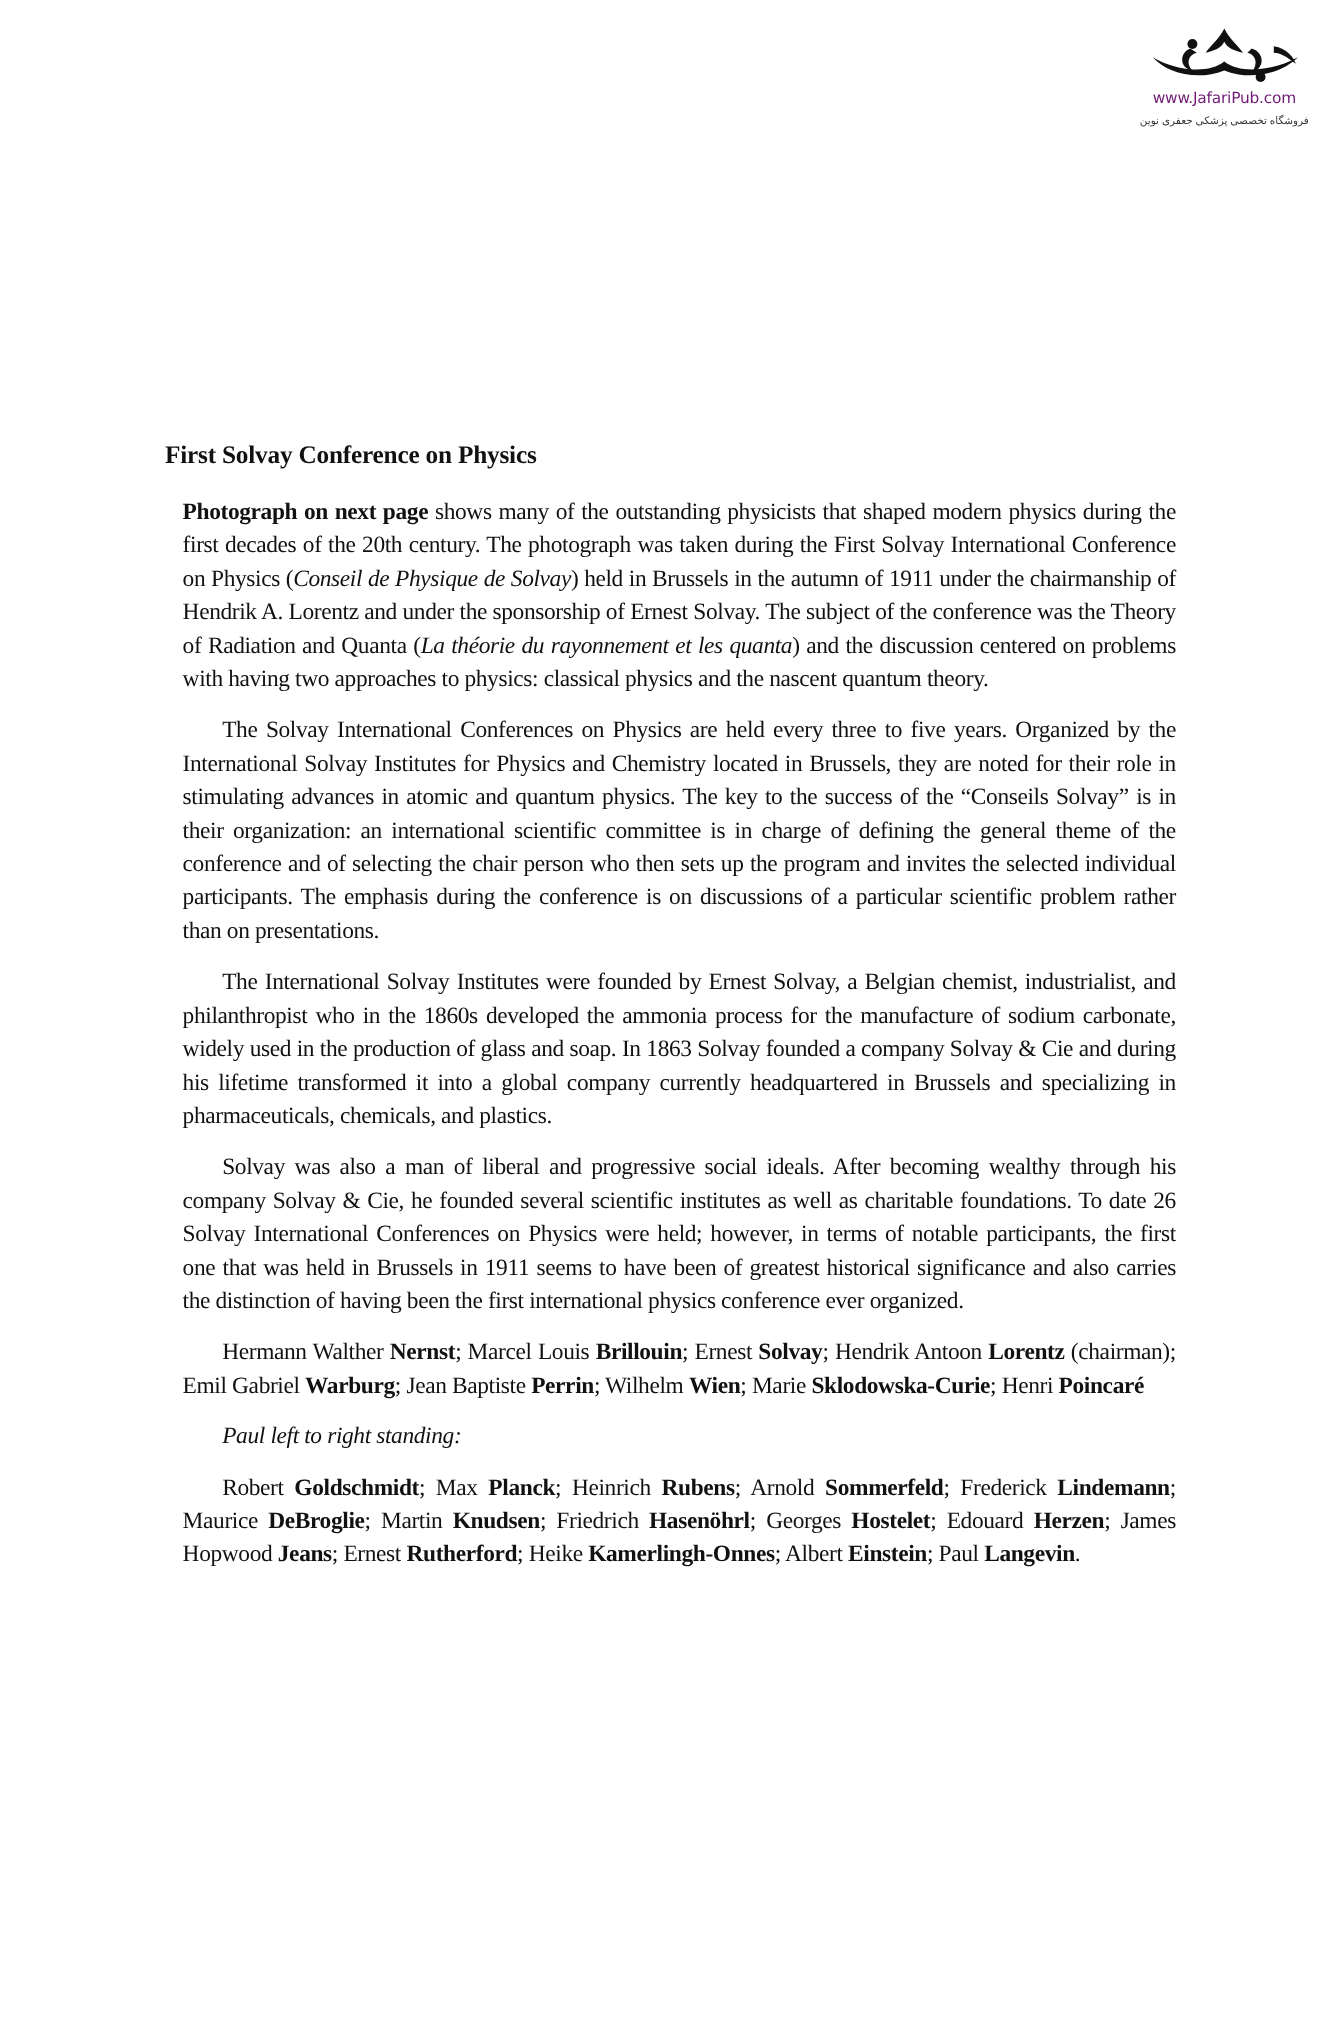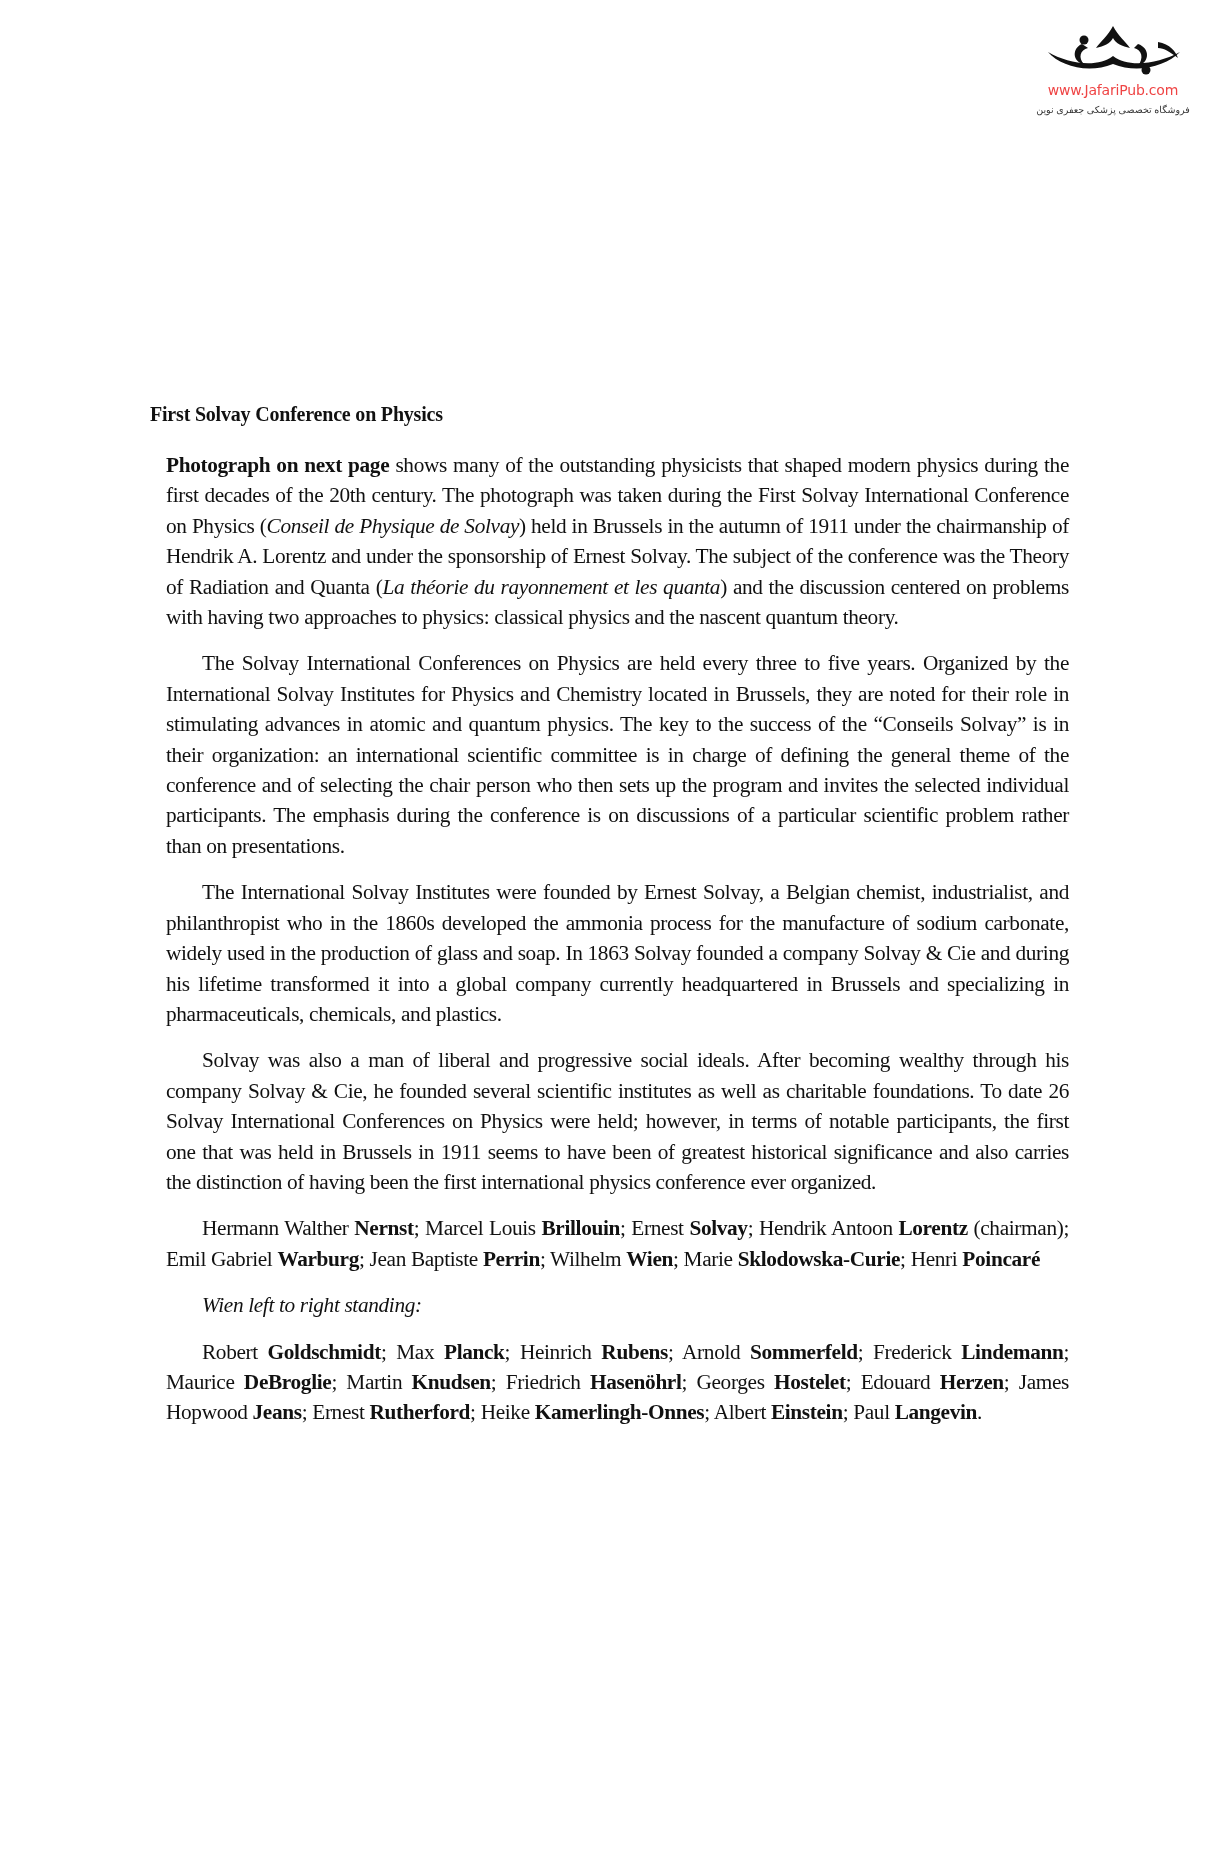--- a/index.html
+++ b/index.html
@@ -22,40 +22,40 @@
       width: 190px;
       text-align: center;
     }
     .logo svg {
       display: block;
       margin: 0 auto;
     }
     .logo-url {
       font-family: "DejaVu Sans", "Liberation Sans", sans-serif;
       font-size: 14px;
-      color: #ef4444;
+      color: #701a75;
       letter-spacing: -0.2px;
       margin-top: 2px;
       text-align: center;
     }
     .logo-sub {
       font-family: Liberation Sans, sans-serif;
       font-size: 9.5px;
       color: #333;
       direction: rtl;
       margin-top: 6px;
     }
     .content {
       position: absolute;
       top: 398px;
       left: 150px;
       width: 935px;
     }
     h1 {
-      font-size: 20px;
+      font-size: 23px;
       font-weight: bold;
       margin: 0 0 20px 0;
       line-height: 32px;
       letter-spacing: -0.2px;
     }
     p {
       margin: 16px;
       font-size: 21.3px;
       line-height: 30.4px;
       text-align: justify;
@@ -95,16 +95,16 @@
   <h1>First Solvay Conference on Physics</h1>
 
   <p><b>Photograph on next page</b><span> shows many of the outstanding physicists that shaped modern physics during the first decades of the 20th century. The photograph was taken during the First Solvay International Conference on Physics (</span><i>Conseil de Physique de Solvay</i><span>) held in Brussels in the autumn of 1911 under the chairmanship of Hendrik A. Lorentz and under the sponsorship of Ernest Solvay. The subject of the conference was the Theory of Radiation and Quanta (</span><i>La théorie du rayonnement et les quanta</i><span>) and the discussion centered on problems with having two approaches to physics: classical physics and the nascent quantum theory.</span></p>
 
   <p class="indent gap">The Solvay International Conferences on Physics are held every three to five years. Organized by the International Solvay Institutes for Physics and Chemistry located in Brussels, they are noted for their role in stimulating advances in atomic and quantum physics. The key to the success of the “Conseils Solvay” is in their organization: an international scientific committee is in charge of defining the general theme of the conference and of selecting the chair person who then sets up the program and invites the selected individual participants. The emphasis during the conference is on discussions of a particular scientific problem rather than on presentations.</p>
   <p class="indent gap">The International Solvay Institutes were founded by Ernest Solvay, a Belgian chemist, industrialist, and philanthropist who in the 1860s developed the ammonia process for the manufacture of sodium carbonate, widely used in the production of glass and soap. In 1863 Solvay founded a company Solvay &amp; Cie and during his lifetime transformed it into a global company currently headquartered in Brussels and specializing in pharmaceuticals, chemicals, and plastics.</p>
   <p class="indent gap">Solvay was also a man of liberal and progressive social ideals. After becoming wealthy through his company Solvay &amp; Cie, he founded several scientific institutes as well as charitable foundations. To date 26 Solvay International Conferences on Physics were held; however, in terms of notable participants, the first one that was held in Brussels in 1911 seems to have been of greatest historical significance and also carries the distinction of having been the first international physics conference ever organized.</p>
 
   <p class="indent gap" id="seated-list"><span>Hermann Walther </span><b>Nernst</b><span>; </span><span>Marcel Louis </span><b>Brillouin</b><span>; </span><span>Ernest </span><b>Solvay</b><span>; </span><span>Hendrik Antoon </span><b>Lorentz</b><span> (chairman); </span><span>Emil Gabriel </span><b>Warburg</b><span>; </span><span>Jean Baptiste </span><b>Perrin</b><span>; </span><span>Wilhelm </span><b>Wien</b><span>; </span><span>Marie </span><b>Sklodowska-Curie</b><span>; </span><span>Henri </span><b>Poincaré</b><span></span></p>
 
-  <p class="indent gap"><i>Wien left to right standing:</i></p>
+  <p class="indent gap"><i>Paul left to right standing:</i></p>
   <p class="indent gap" id="standing-list"><span>Robert </span><b>Goldschmidt</b><span>; </span><span>Max </span><b>Planck</b><span>; </span><span>Heinrich </span><b>Rubens</b><span>; </span><span>Arnold </span><b>Sommerfeld</b><span>; </span><span>Frederick </span><b>Lindemann</b><span>; </span><span>Maurice </span><b>DeBroglie</b><span>; </span><span>Martin </span><b>Knudsen</b><span>; </span><span>Friedrich </span><b>Hasenöhrl</b><span>; </span><span>Georges </span><b>Hostelet</b><span>; </span><span>Edouard </span><b>Herzen</b><span>; </span><span>James Hopwood </span><b>Jeans</b><span>; </span><span>Ernest </span><b>Rutherford</b><span>; </span><span>Heike </span><b>Kamerlingh-Onnes</b><span>; </span><span>Albert </span><b>Einstein</b><span>; </span><span>Paul </span><b>Langevin</b><span>.</span></p>
 
 </div>
 
 </body></html>

